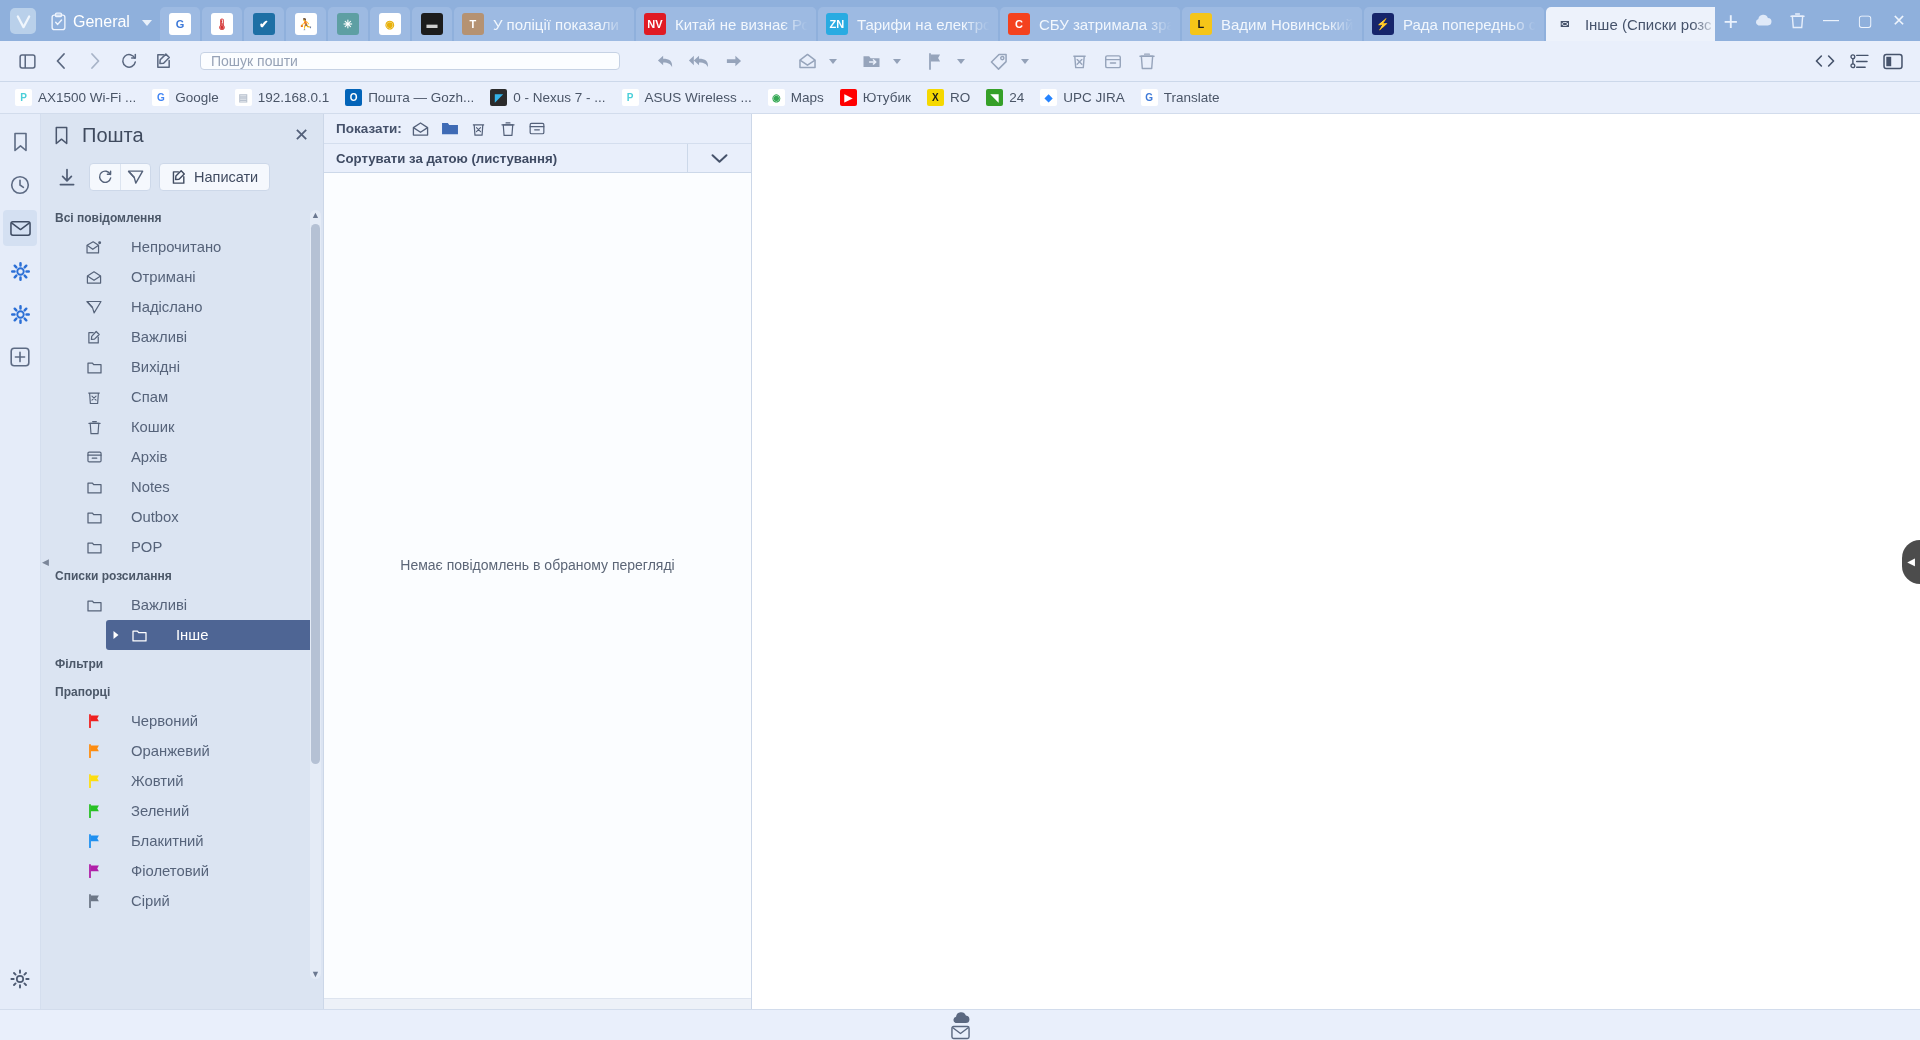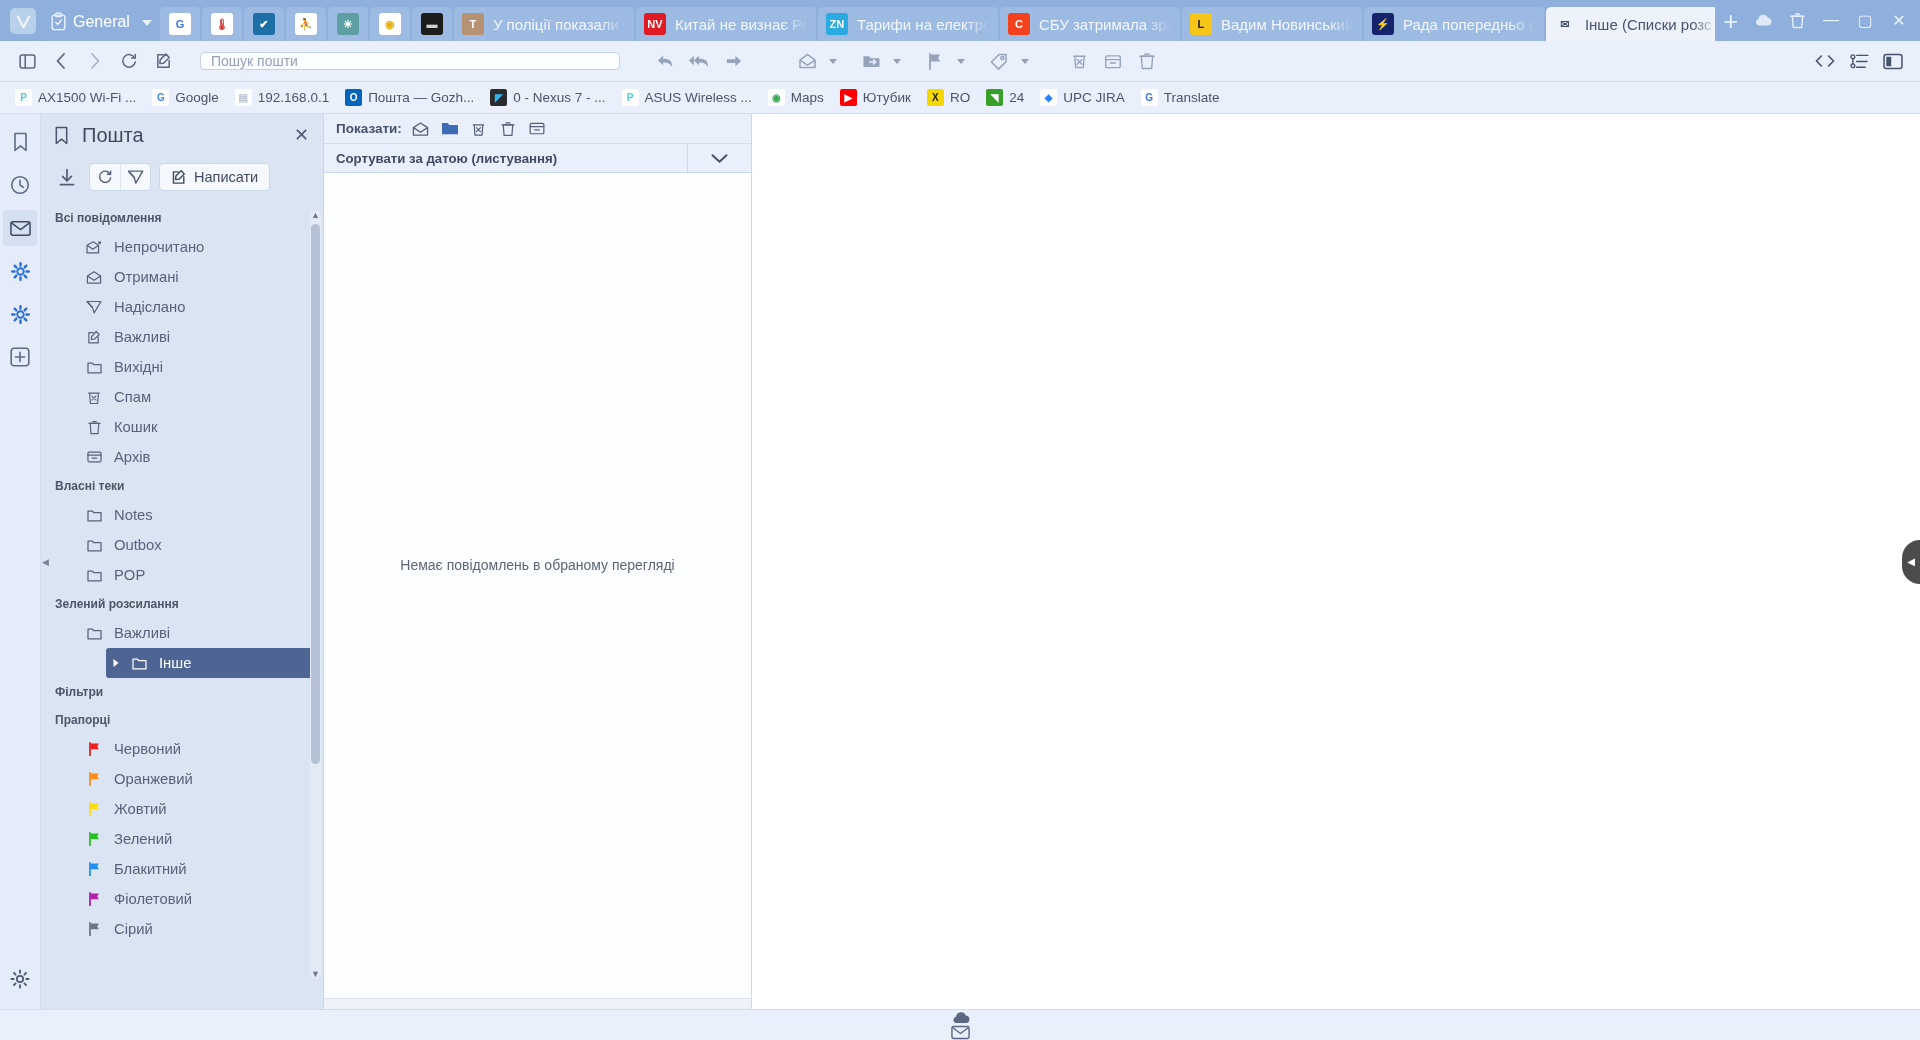--- a/index.html
+++ b/index.html
@@ -186,21 +186,21 @@
   }
   .row {
     display: flex; align-items: center;
     height: 30px; padding-left: 20px;
     color: #56637a; font-size: 14.8px;
     border-radius: 3px; margin: 0 5px 0 0;
   }
   .row.sel { background: #4e6594; color: #fff; margin-left: 65px; padding-left: 0; text-align: right; }
   .row .twisty { width: 20px; display:flex; align-items:center; justify-content:center; flex:0 0 20px; }
   .row .ico { width: 26px; display:flex; align-items:center; justify-content:center; flex:0 0 26px; }
-  .row .lbl { margin-left: 7px; white-space:nowrap; }
+  .row .lbl { margin-left: 24px; white-space:nowrap; }
   .flagico { width: 13px; height: 14px; display:block; }
   #panel-scroll {
     position: absolute; right: 2px; top: 96px; width: 11px; bottom: 30px;
     background: #e4ebf6; border-radius: 6px;
   }
   #panel-scroll .thumb {
     position:absolute; left:1px; right:1px; top: 14px; height: 540px;
     background: #b5c1d4; border-radius: 5px;
   }
   #panel-scroll .arr { position:absolute; left:0; right:0; display:flex; justify-content:center; color:#6b7890; font-size:9px;}
@@ -718,21 +718,20 @@
         <div class="row">
           <span class="twisty"></span>
           <span class="ico">
             <svg width="15" height="14" viewBox="0 0 16 15">
               <rect x="1" y="2.2" width="14" height="10.6" rx="1.3" fill="none" stroke="currentColor" stroke-width="1.3"></rect>
               <path d="M1 5.6h14M5.6 8.8h4.8" stroke="currentColor" stroke-width="1.3" stroke-linecap="round"></path>
             </svg>
           </span>
           <span class="lbl">Архів</span>
         </div>
-        <div class="grp">Власні теки</div>
         <div class="row">
           <span class="twisty"></span>
           <span class="ico">
             <svg width="15" height="13" viewBox="0 0 16 14">
               <path d="M1 2.2h4.8l1.3 1.8H15v8.8H1z" fill="none" stroke="currentColor" stroke-width="1.35" stroke-linejoin="round"></path>
             </svg>
           </span>
           <span class="lbl">Notes</span>
         </div>
         <div class="row">
@@ -746,21 +745,21 @@
         </div>
         <div class="row">
           <span class="twisty"></span>
           <span class="ico">
             <svg width="15" height="13" viewBox="0 0 16 14">
               <path d="M1 2.2h4.8l1.3 1.8H15v8.8H1z" fill="none" stroke="currentColor" stroke-width="1.35" stroke-linejoin="round"></path>
             </svg>
           </span>
           <span class="lbl">POP</span>
         </div>
-        <div class="grp">Зелений розсилання</div>
+        <div class="grp">Списки розсилання</div>
         <div class="row">
           <span class="twisty"></span>
           <span class="ico">
             <svg width="15" height="13" viewBox="0 0 16 14">
               <path d="M1 2.2h4.8l1.3 1.8H15v8.8H1z" fill="none" stroke="currentColor" stroke-width="1.35" stroke-linejoin="round"></path>
             </svg>
           </span>
           <span class="lbl">Важливі</span>
         </div>
         <div class="row sel">

